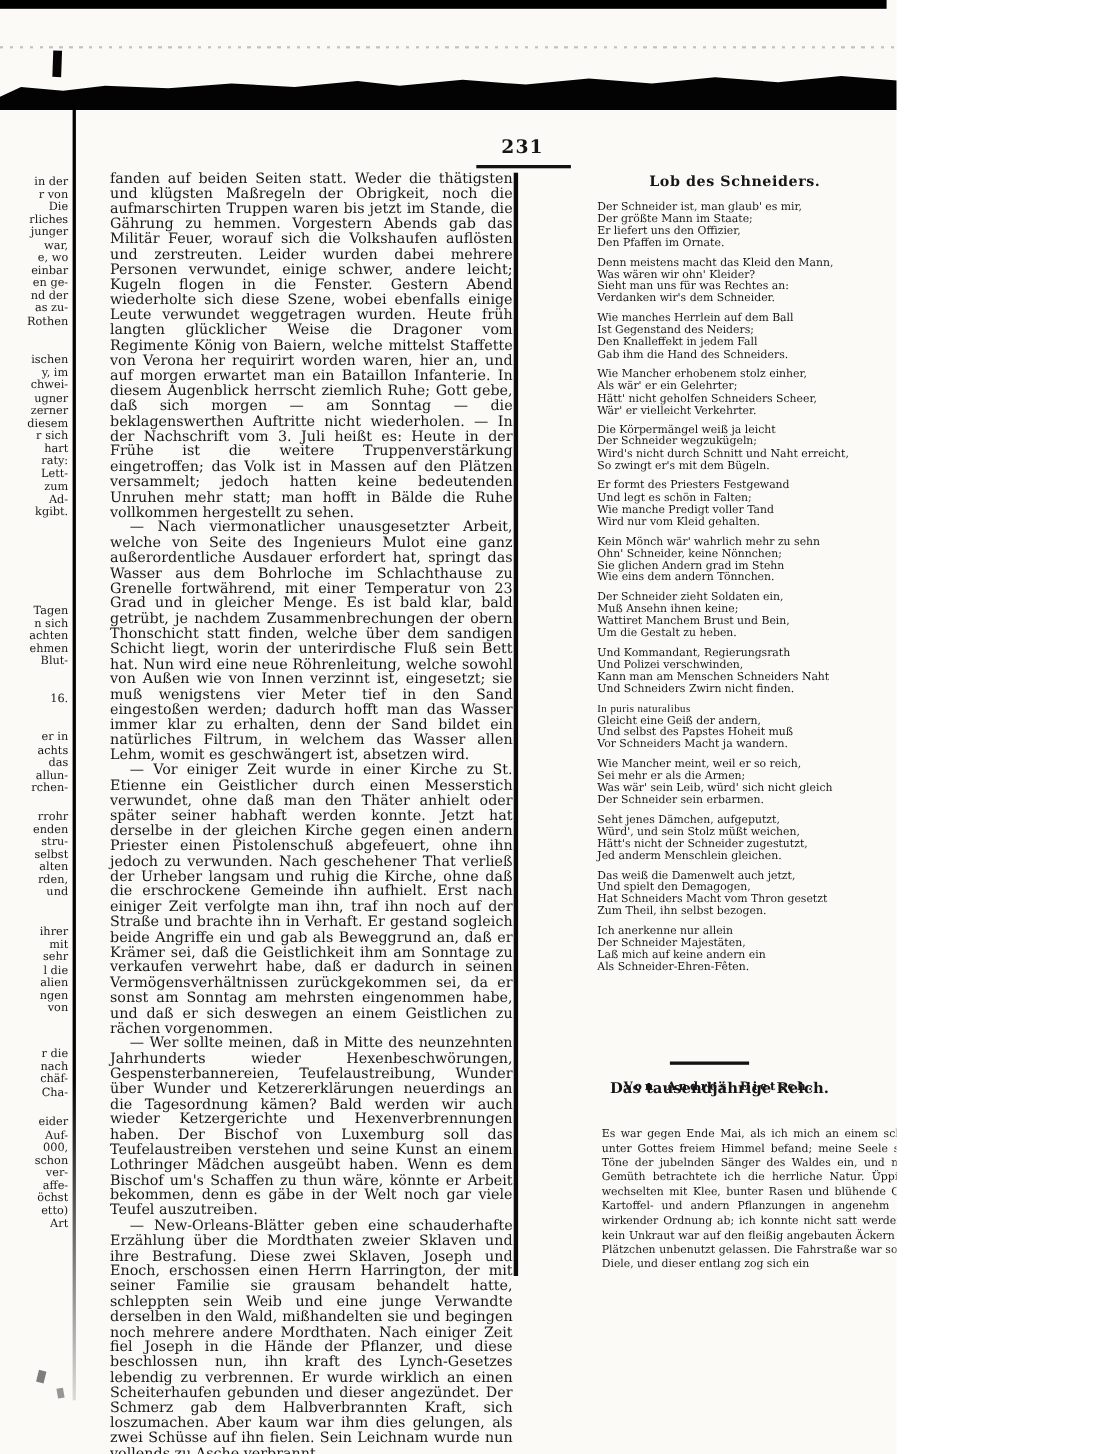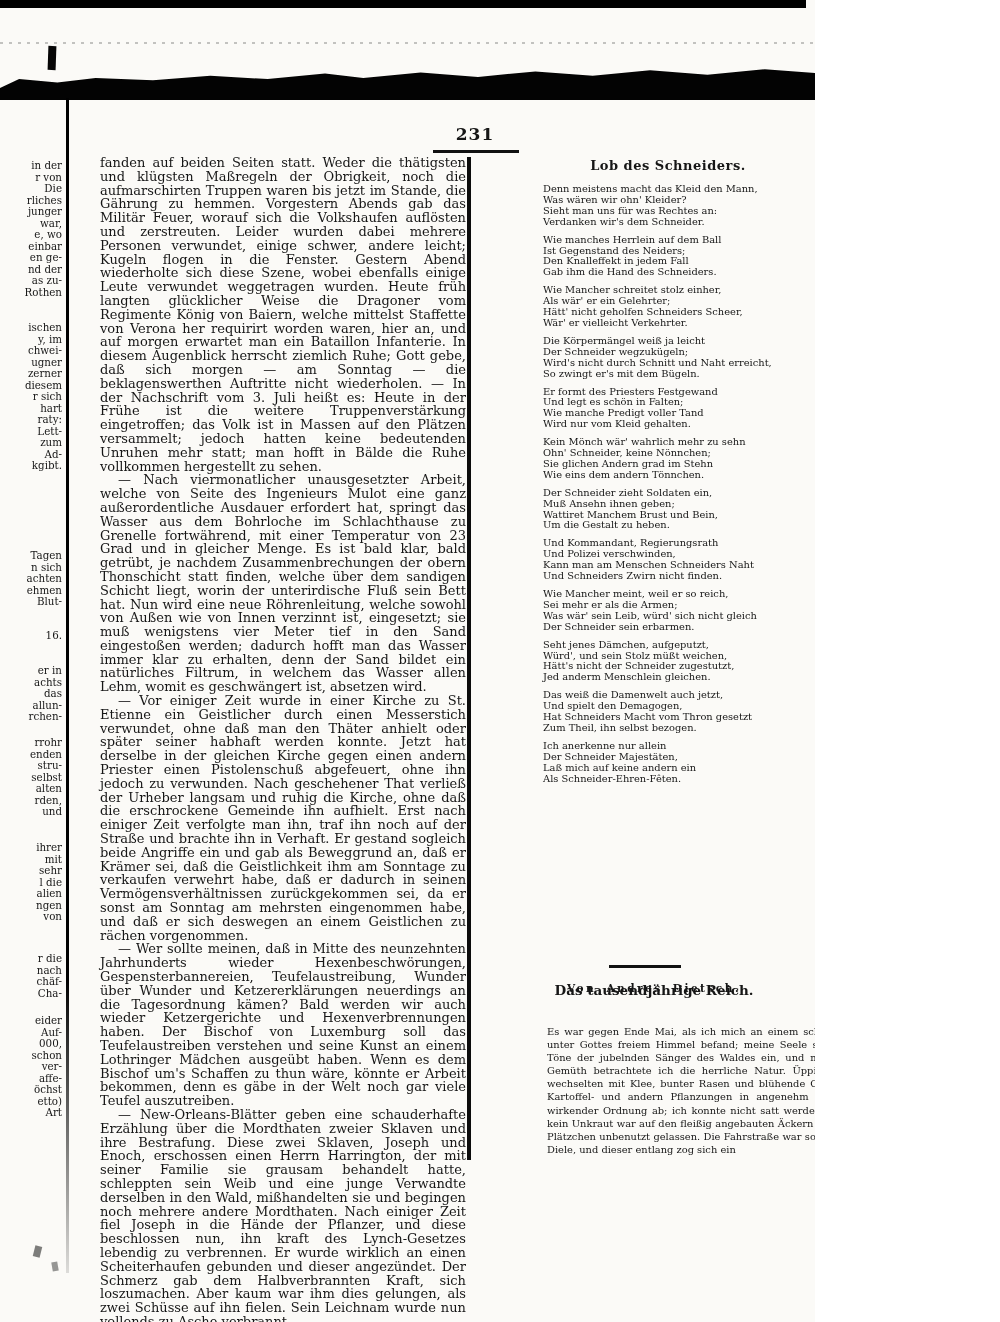--- a/index.html
+++ b/index.html
@@ -177,33 +177,39 @@
       <p class="news-para">— Vor einiger Zeit wurde in einer Kirche zu St. Etienne ein Geistlicher durch einen Messerstich verwundet, ohne daß man den Thäter anhielt oder später seiner habhaft werden konnte. Jetzt hat derselbe in der gleichen Kirche gegen einen andern Priester einen Pistolenschuß abgefeuert, ohne ihn jedoch zu verwunden. Nach geschehener That verließ der Urheber langsam und ruhig die Kirche, ohne daß die erschrockene Gemeinde ihn aufhielt. Erst nach einiger Zeit verfolgte man ihn, traf ihn noch auf der Straße und brachte ihn in Verhaft. Er gestand sogleich beide Angriffe ein und gab als Beweggrund an, daß er Krämer sei, daß die Geistlichkeit ihm am Sonntage zu verkaufen verwehrt habe, daß er dadurch in seinen Vermögensverhältnissen zurückgekommen sei, da er sonst am Sonntag am mehrsten eingenommen habe, und daß er sich deswegen an einem Geistlichen zu rächen vorgenommen.</p>
       <p class="news-para">— Wer sollte meinen, daß in Mitte des neunzehnten Jahrhunderts wieder Hexenbeschwörungen, Gespensterbannereien, Teufelaustreibung, Wunder über Wunder und Ketzererklärungen neuerdings an die Tagesordnung kämen? Bald werden wir auch wieder Ketzergerichte und Hexenverbrennungen haben. Der Bischof von Luxemburg soll das Teufelaustreiben verstehen und seine Kunst an einem Lothringer Mädchen ausgeübt haben. Wenn es dem Bischof um's Schaffen zu thun wäre, könnte er Arbeit bekommen, denn es gäbe in der Welt noch gar viele Teufel auszutreiben.</p>
       <p class="news-para">— New-Orleans-Blätter geben eine schauderhafte Erzählung über die Mordthaten zweier Sklaven und ihre Bestrafung. Diese zwei Sklaven, Joseph und Enoch, erschossen einen Herrn Harrington, der mit seiner Familie sie grausam behandelt hatte, schleppten sein Weib und eine junge Verwandte derselben in den Wald, mißhandelten sie und begingen noch mehrere andere Mordthaten. Nach einiger Zeit fiel Joseph in die Hände der Pflanzer, und diese beschlossen nun, ihn kraft des Lynch-Gesetzes lebendig zu verbrennen. Er wurde wirklich an einen Scheiterhaufen gebunden und dieser angezündet. Der Schmerz gab dem Halbverbrannten Kraft, sich loszumachen. Aber kaum war ihm dies gelungen, als zwei Schüsse auf ihn fielen. Sein Leichnam wurde nun vollends zu Asche verbrannt.</p>
     </div>
 
   <div id="col-divider"></div>
 
   <h2 id="poem-title">Lob des Schneiders.</h2>
   <div id="poem">
       <div class="stanza">
+        <div class="poem-line">Der Schneider ist, man glaub' es mir,</div>
+        <div class="poem-line">Der größte Mann im Staate;</div>
+        <div class="poem-line">Er liefert uns den Offizier,</div>
+        <div class="poem-line">Den Pfaffen im Ornate.</div>
+      </div>
+      <div class="stanza">
         <div class="poem-line">Denn meistens macht das Kleid den Mann,</div>
         <div class="poem-line">Was wären wir ohn' Kleider?</div>
         <div class="poem-line">Sieht man uns für was Rechtes an:</div>
         <div class="poem-line">Verdanken wir's dem Schneider.</div>
       </div>
       <div class="stanza">
         <div class="poem-line">Wie manches Herrlein auf dem Ball</div>
         <div class="poem-line">Ist Gegenstand des Neiders;</div>
         <div class="poem-line">Den Knalleffekt in jedem Fall</div>
         <div class="poem-line">Gab ihm die Hand des Schneiders.</div>
       </div>
       <div class="stanza">
-        <div class="poem-line">Wie Mancher schreitet stolz einher,</div>
+        <div class="poem-line">Wie Mancher erhobenem stolz einher,</div>
         <div class="poem-line">Als wär' er ein Gelehrter;</div>
         <div class="poem-line">Hätt' nicht geholfen Schneiders Scheer,</div>
         <div class="poem-line">Wär' er vielleicht Verkehrter.</div>
       </div>
       <div class="stanza">
         <div class="poem-line">Die Körpermängel weiß ja leicht</div>
         <div class="poem-line">Der Schneider wegzukügeln;</div>
         <div class="poem-line">Wird's nicht durch Schnitt und Naht erreicht,</div>
         <div class="poem-line">So zwingt er's mit dem Bügeln.</div>
       </div>
@@ -214,31 +220,37 @@
         <div class="poem-line">Wird nur vom Kleid gehalten.</div>
       </div>
       <div class="stanza">
         <div class="poem-line">Kein Mönch wär' wahrlich mehr zu sehn</div>
         <div class="poem-line">Ohn' Schneider, keine Nönnchen;</div>
         <div class="poem-line">Sie glichen Andern grad im Stehn</div>
         <div class="poem-line">Wie eins dem andern Tönnchen.</div>
       </div>
       <div class="stanza">
         <div class="poem-line">Der Schneider zieht Soldaten ein,</div>
-        <div class="poem-line">Muß Ansehn ihnen geben;</div>
+        <div class="poem-line">Muß Ansehn ihnen keine;</div>
         <div class="poem-line">Wattiret Manchem Brust und Bein,</div>
         <div class="poem-line">Um die Gestalt zu heben.</div>
       </div>
       <div class="stanza">
         <div class="poem-line">Und Kommandant, Regierungsrath</div>
         <div class="poem-line">Und Polizei verschwinden,</div>
         <div class="poem-line">Kann man am Menschen Schneiders Naht</div>
         <div class="poem-line">Und Schneiders Zwirn nicht finden.</div>
       </div>
       <div class="stanza">
+        <div class="poem-line latin">In puris naturalibus</div>
+        <div class="poem-line">Gleicht eine Geiß der andern,</div>
+        <div class="poem-line">Und selbst des Papstes Hoheit muß</div>
+        <div class="poem-line">Vor Schneiders Macht ja wandern.</div>
+      </div>
+      <div class="stanza">
         <div class="poem-line">Wie Mancher meint, weil er so reich,</div>
         <div class="poem-line">Sei mehr er als die Armen;</div>
         <div class="poem-line">Was wär' sein Leib, würd' sich nicht gleich</div>
         <div class="poem-line">Der Schneider sein erbarmen.</div>
       </div>
       <div class="stanza">
         <div class="poem-line">Seht jenes Dämchen, aufgeputzt,</div>
         <div class="poem-line">Würd', und sein Stolz müßt weichen,</div>
         <div class="poem-line">Hätt's nicht der Schneider zugestutzt,</div>
         <div class="poem-line">Jed anderm Menschlein gleichen.</div>

